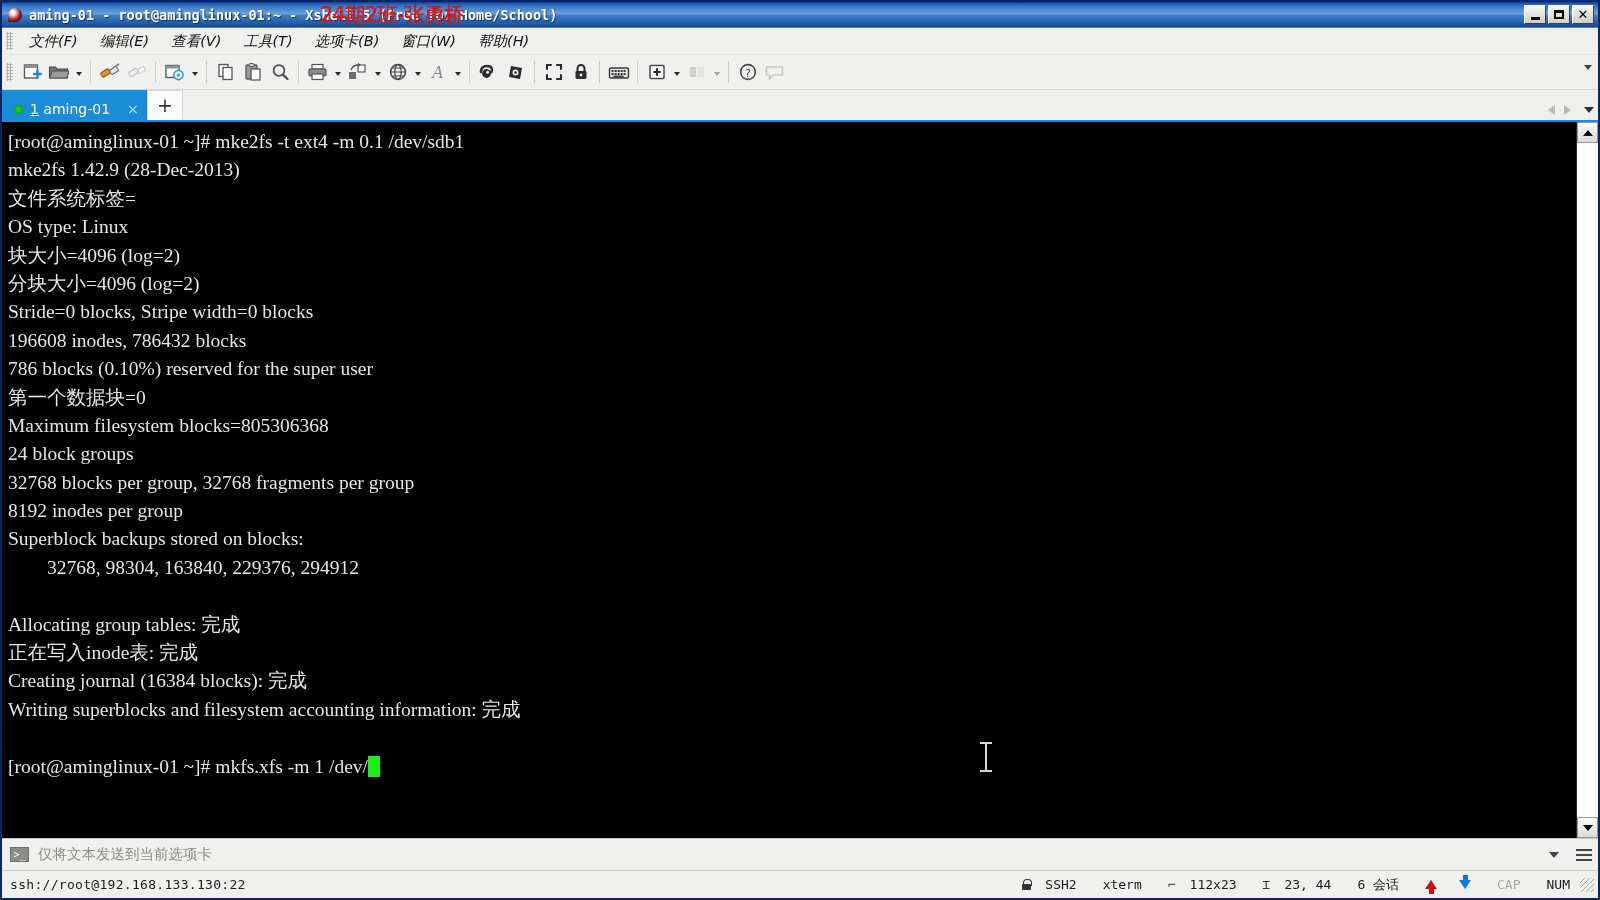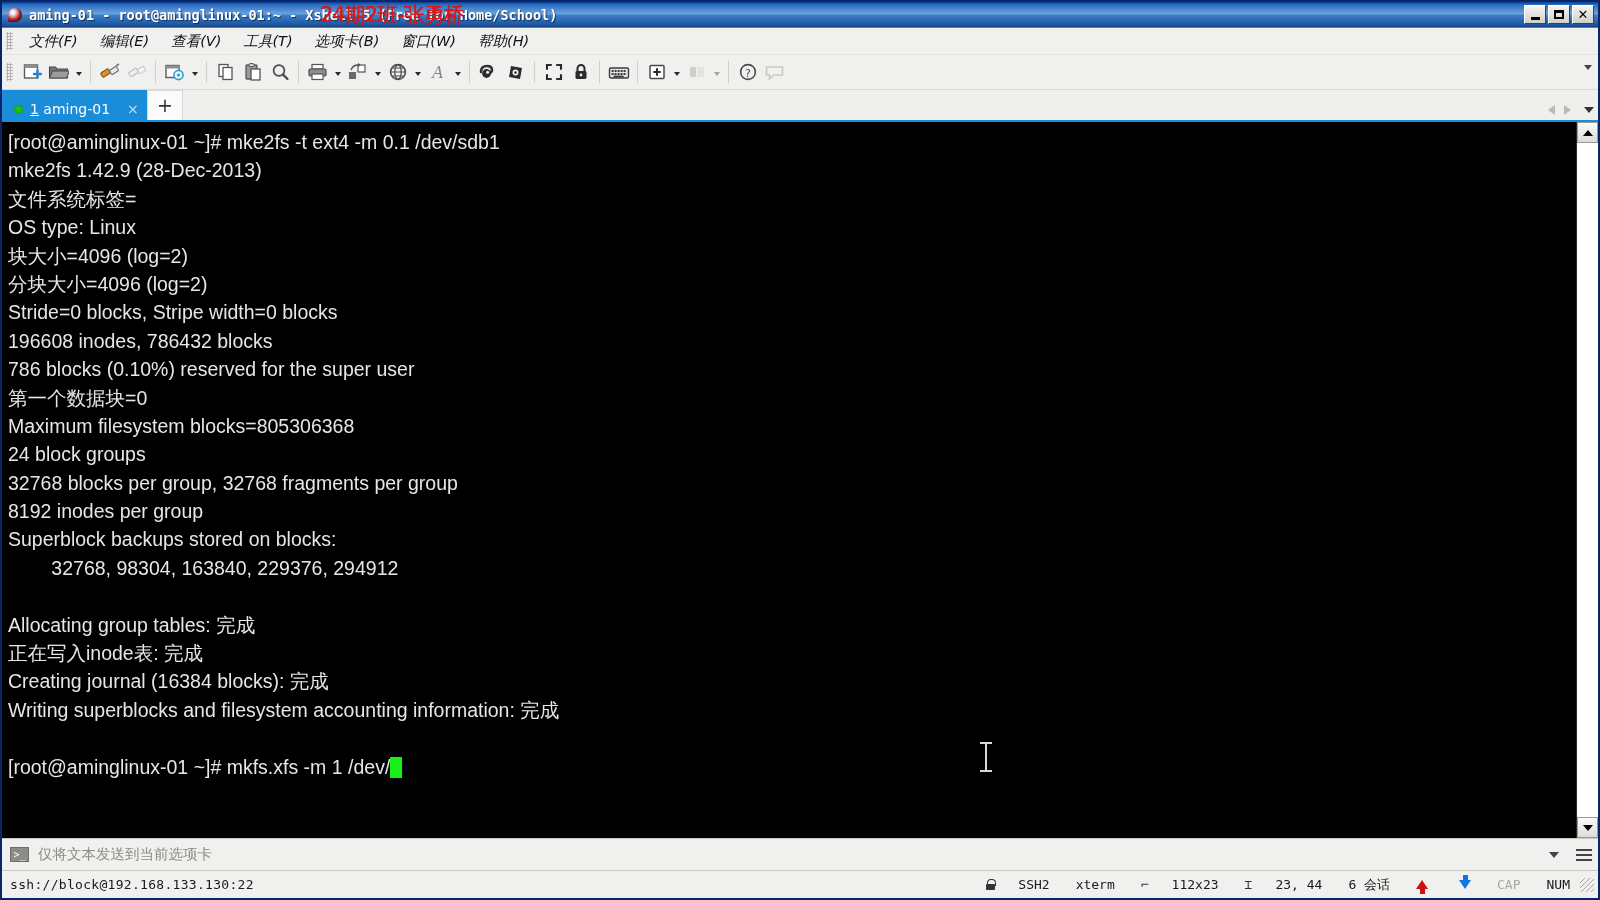--- a/index.html
+++ b/index.html
@@ -176,21 +176,21 @@
     flex: 1 1 auto;
     display: flex;
     background: #000;
     overflow: hidden;
     position: relative;
   }
   .term {
     flex: 1 1 auto;
     background: #000;
     color: #e6e6e6;
-    font-family: Liberation Sans, sans-serif;
+    font-family: Liberation Serif, serif;
     font-size: 19.5px;
     line-height: 28.4px;
     padding: 6px 0 0 6px;
     white-space: pre;
     overflow: hidden;
     position: relative;
     letter-spacing: 0px;
   }
   .term .line { height: 28.4px; }
   .cursor-block {
@@ -268,21 +268,21 @@
     display: flex; align-items: center;
     border-top: 1px solid #c9c9c4;
     padding-left: 8px;
     font-family: "DejaVu Sans Mono", monospace;
     font-size: 13px;
     color: #1a1a1a;
   }
   .st-left { flex: 0 0 auto; letter-spacing: .3px; }
   .st-right { margin-left: auto; display: flex; align-items: center; gap: 0; }
   .st-cell {
-    display: flex; align-items: center; gap: 23px;
+    display: flex; align-items: center; gap: 14px;
     padding: 0 13px;
     white-space: nowrap;
   }
   .st-cell.dim { color: #a9a9a4; }
   .lock-ic {
     width: 9px; height: 11px; position: relative; flex: 0 0 9px;
   }
   .lock-ic:before {
     content:""; position:absolute; left:1px; top:0; width:7px; height:6px;
     border:1.5px solid #333; border-bottom:none; border-radius: 4px 4px 0 0;
@@ -562,21 +562,21 @@
     <div class="cmd-text">仅将文本发送到当前选项卡</div>
     <div class="cmd-caret"></div>
     <div class="cmd-menu">
         <span></span>
         <span></span>
         <span></span>
       </div>
   </div>
 
   <div class="statusbar">
-    <div class="st-left">ssh://block@192.168.133.130:22</div>
+    <div class="st-left">ssh://root@192.168.133.130:22</div>
     <div class="st-right">
       <div class="st-cell">
         <div class="lock-ic"></div>
         <span>SSH2</span>
       </div>
       <div class="st-cell">
         <span>xterm</span>
       </div>
       <div class="st-cell">
         <span class="size-ic">⌐</span>

